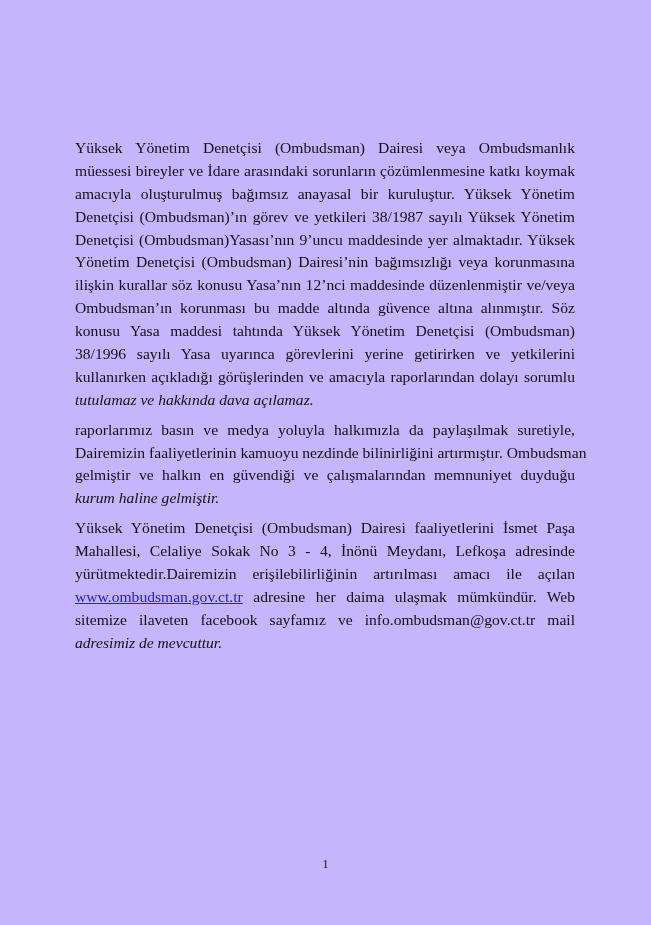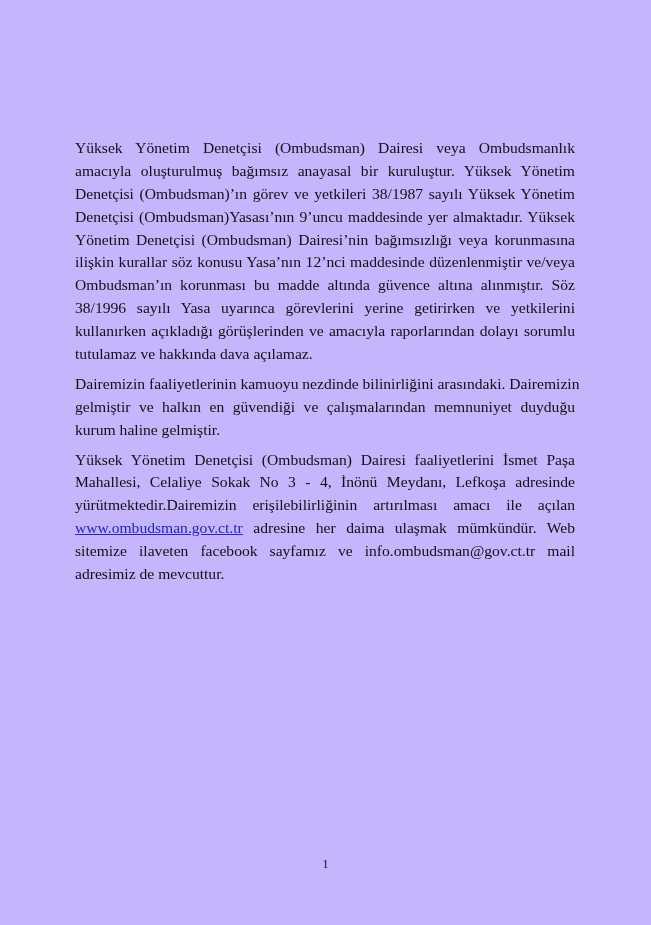--- a/index.html
+++ b/index.html
@@ -35,20 +35,21 @@
   }
   .line {
     display: block;
     text-align: justify;
     text-align-last: justify;
     white-space: nowrap;
     height: 22.9px;
   }
   .line.last {
     text-align-last: left;
+    font-style: italic;
   }
   a.link {
     color: #1a0dab;
     color: #2323c8;
     text-decoration: underline;
     margin-top: 20px;
   }
   .page-number {
     position: absolute;
     left: 0;
@@ -60,33 +61,36 @@
   }
 </style>
 </head>
 <body>
 
 <div class="page">
   <div class="body-text">
 
     <p class="para">
       <span class="line">Yüksek Yönetim Denetçisi (Ombudsman) Dairesi veya Ombudsmanlık</span>
+      <span class="line">müessesi bireyler ve İdare arasındaki sorunların çözümlenmesine katkı koymak</span>
       <span class="line">amacıyla oluşturulmuş bağımsız anayasal bir kuruluştur. Yüksek Yönetim</span>
       <span class="line">Denetçisi (Ombudsman)’ın görev ve yetkileri 38/1987 sayılı Yüksek Yönetim</span>
       <span class="line">Denetçisi (Ombudsman)Yasası’nın 9’uncu maddesinde yer almaktadır. Yüksek</span>
       <span class="line">Yönetim Denetçisi (Ombudsman) Dairesi’nin  bağımsızlığı  veya korunmasına</span>
       <span class="line">ilişkin kurallar söz konusu Yasa’nın 12’nci maddesinde düzenlenmiştir ve/veya</span>
       <span class="line">Ombudsman’ın korunması    bu madde altında güvence altına alınmıştır. Söz</span>
+      <span class="line">konusu Yasa maddesi tahtında Yüksek Yönetim Denetçisi (Ombudsman)</span>
       <span class="line">38/1996 sayılı Yasa uyarınca görevlerini yerine getirirken ve yetkilerini</span>
       <span class="line">kullanırken açıkladığı görüşlerinden ve amacıyla raporlarından dolayı sorumlu</span>
       <span class="line last">tutulamaz ve hakkında dava açılamaz.</span>
     </p>
 
     <p class="para">
-      <span class="line">Dairemizin faaliyetlerinin kamuoyu nezdinde bilinirliğini arasındaki. Dairemizin</span>
+      <span class="line">raporlarımız basın ve medya yoluyla halkımızla da paylaşılmak suretiyle,</span>
+      <span class="line">Dairemizin faaliyetlerinin kamuoyu nezdinde bilinirliğini artırmıştır. Ombudsman</span>
       <span class="line">gelmiştir ve halkın en güvendiği ve çalışmalarından memnuniyet duyduğu</span>
       <span class="line last">kurum haline gelmiştir.</span>
     </p>
 
     <p class="para">
       <span class="line">Yüksek Yönetim Denetçisi (Ombudsman) Dairesi faaliyetlerini İsmet Paşa</span>
       <span class="line">Mahallesi, Celaliye  Sokak  No 3 - 4,  İnönü Meydanı, Lefkoşa adresinde</span>
       <span class="line">yürütmektedir.Dairemizin erişilebilirliğinin artırılması amacı ile açılan</span>
       <span class="line" style="white-space: normal;"><a class="link" href="#">www.ombudsman.gov.ct.tr</a> <span>adresine her daima ulaşmak mümkündür. Web</span></span>
       <span class="line">sitemize ilaveten facebook  sayfamız ve  info.ombudsman@gov.ct.tr  mail</span>

